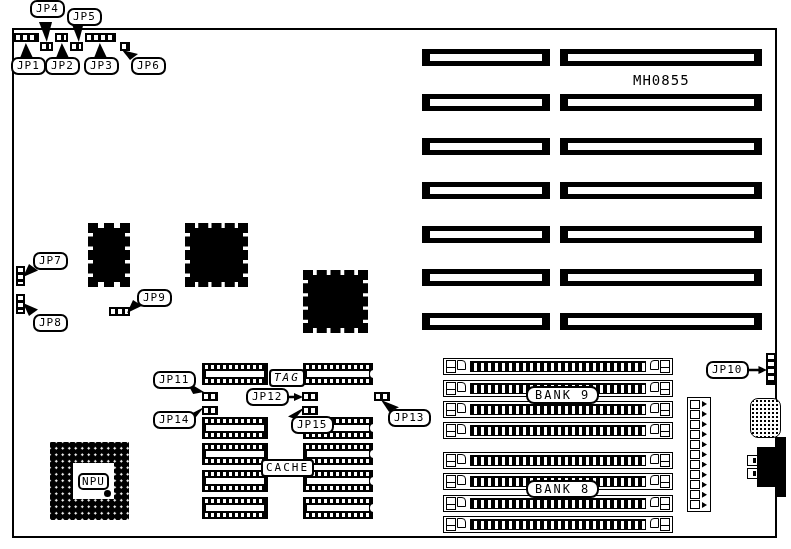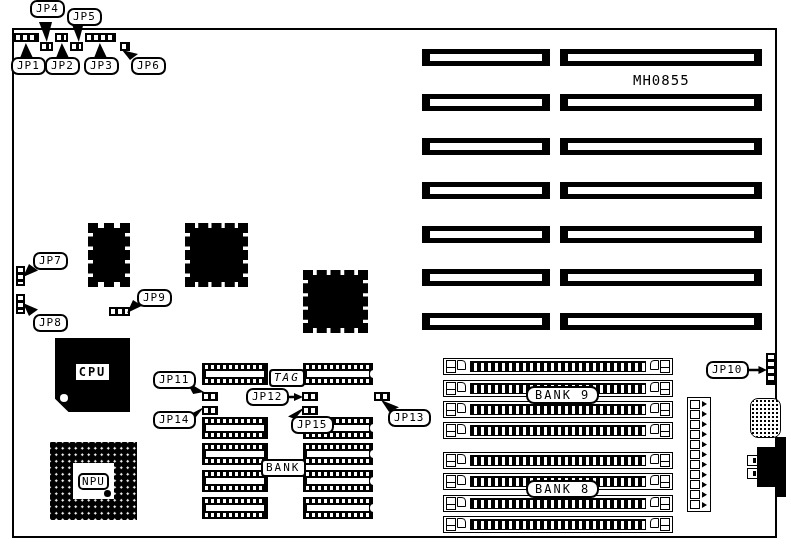--- a/index.html
+++ b/index.html
@@ -17,21 +17,21 @@
 
   
   .cpu{position:absolute;left:55px;top:338px;width:75px;height:74px;background:#000;
        clip-path:polygon(0 0,100% 0,100% 100%,18% 100%,0 82%);
        display:flex;align-items:center;justify-content:center;}
   .cpu-label{background:#fff;color:#000;font-size:12px;font-weight:bold;letter-spacing:2px;
              padding:1px 3px;margin-top:-6px;}
   .cpu-dot{position:absolute;left:5px;bottom:10px;width:8px;height:8px;border-radius:50%;background:#fff;}
 
   
-  .npu{position:absolute;left:50px;top:442px;width:87px;height:78px;background-color:#000;
+  .npu{position:absolute;left:50px;top:442px;width:79px;height:78px;background-color:#000;
        background-image:radial-gradient(#fff 1.1px,transparent 1.3px);
        background-size:6.5px 6.5px;background-position:3px 3px;}
   .npu-inner{position:absolute;left:23px;top:21px;width:41px;height:36px;background:#fff;
              display:flex;align-items:center;justify-content:center;}
   .npu-tag{border:2px solid #000;border-radius:5px;font-size:11px;letter-spacing:1px;padding:0 2px;background:#fff;}
   .npu-dot{position:absolute;right:3px;bottom:2px;width:7px;height:7px;border-radius:50%;background:#000;}
 
   
   .dip{position:absolute;background:#000;height:22px;}
   .dip::before{content:"";position:absolute;left:3px;right:3px;top:2px;height:4px;
@@ -113,24 +113,20 @@
   <div class="slot" style="left:560px;top:226px;width:202px;"></div>
   <div class="slot" style="left:422px;top:269px;width:128px;"></div>
   <div class="slot" style="left:560px;top:269px;width:202px;"></div>
   <div class="slot" style="left:422px;top:313px;width:128px;"></div>
   <div class="slot" style="left:560px;top:313px;width:202px;"></div>
 
   <div class="qfp" style="left:88px;top:223px;width:42px;height:64px;"></div>
   <div class="qfp" style="left:185px;top:223px;width:63px;height:64px;"></div>
   <div class="qfp" style="left:303px;top:270px;width:65px;height:63px;"></div>
 
-  <div class="cpu">
-    <span class="cpu-label">CPU</span>
-    <span class="cpu-dot"></span>
-  </div>
 
   <div class="npu">
     <div class="npu-inner">
       <span class="npu-tag">NPU</span>
       <span class="npu-dot"></span>
     </div>
   </div>
 
   <div class="dip" style="left:202px;top:363px;width:66px;">
       <b class="l"></b>
@@ -173,21 +169,21 @@
       <b class="r"></b>
       <i class="n"></i>
     </div>
   <div class="dip" style="left:303px;top:497px;width:70px;">
       <b class="l"></b>
       <b class="r"></b>
       <i class="n"></i>
     </div>
 
   <div class="co memlbl" style="left:269px;top:369px;letter-spacing:2px;font-style:italic;">TAG</div>
-  <div class="co memlbl" style="left:261px;top:459px;letter-spacing:2px;">BANK</div>
+  <div class="co memlbl" style="left:261px;top:459px;letter-spacing:2px;">CACHE</div>
 
   <div class="simm" style="top:358px;">
       <i class="cap"></i>
       <i class="latch"></i>
       <i class="comb"></i>
       <i class="latch latchr"></i>
       <i class="cap capr"></i>
     </div>
   <div class="simm" style="top:380px;">
       <i class="cap"></i>

